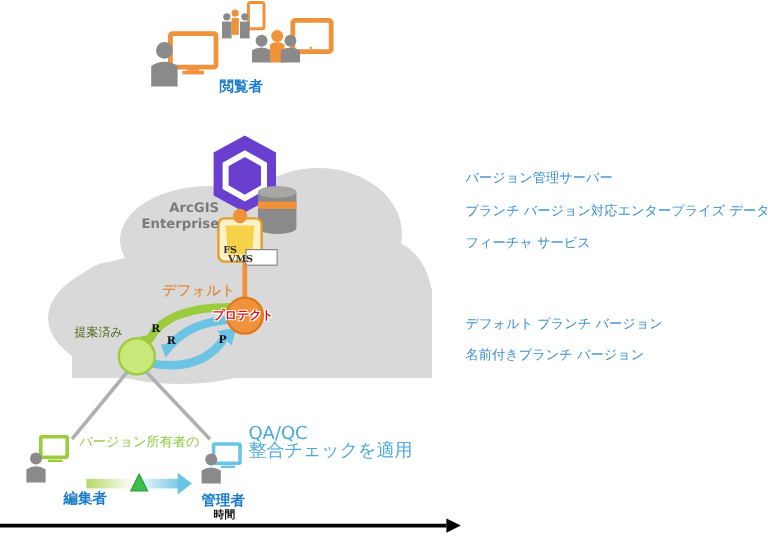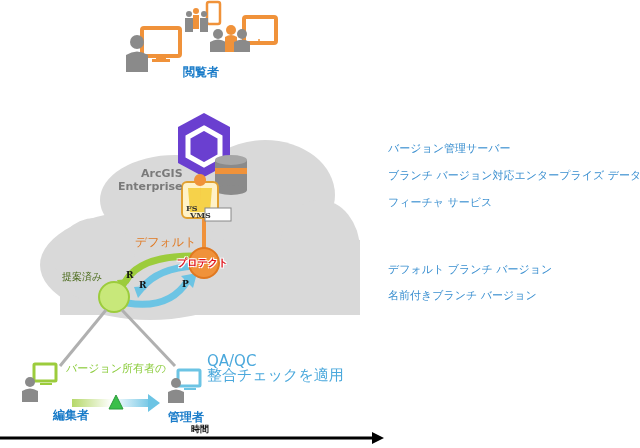--- a/index.html
+++ b/index.html
@@ -150,19 +150,19 @@
   <div>バージョン所有者の</div>
 </div>
 
 <div class="lbl" style="left:207px;top:354px;color:#4aa8dc;font-size:15px;line-height:14px;">
   <div>QA/QC</div>
   <div>整合チェックを適用</div>
 </div>
 
 <div class="lbl role" style="left:20px;top:407px;margin-left:33px;">編集者</div>
 <div class="lbl role" style="left:168px;top:409px;font-family:Liberation Serif, serif;">管理者</div>
-<div class="lbl" style="left:178px;top:423px;font-size:9px;font-weight:bold;color:#111;margin-left:13px;">時間</div>
+<div class="lbl" style="left:178px;top:423px;font-size:9px;font-weight:bold;color:#111;">時間</div>
 
 <div class="legend" style="top:141px;">バージョン管理サーバー</div>
 <div class="legend" style="top:168px;">ブランチ バージョン対応エンタープライズ データ</div>
 <div class="legend" style="top:195px;">フィーチャ サービス</div>
 <div class="legend" style="top:262px;">デフォルト ブランチ バージョン</div>
 <div class="legend" style="top:288px;">名前付きブランチ バージョン</div>
 
 </body></html>

